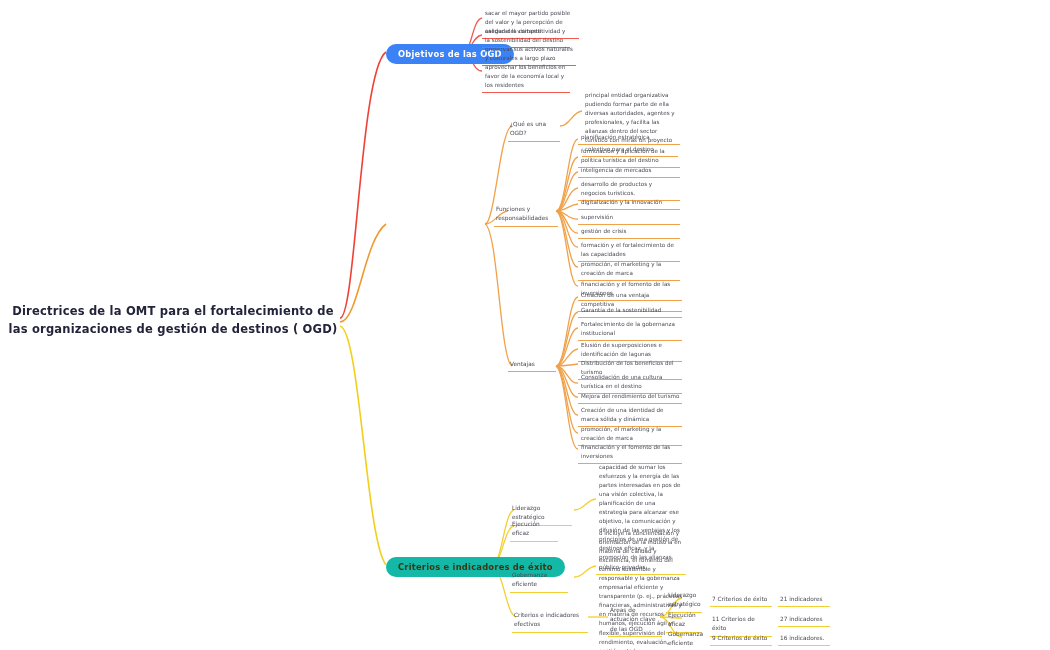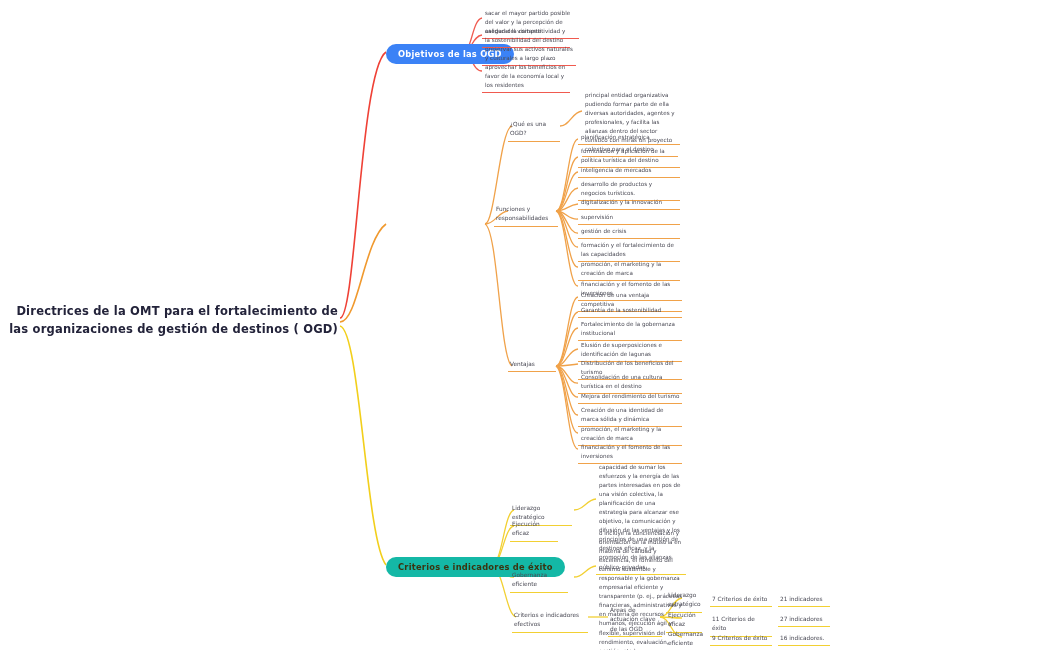--- a/index.html
+++ b/index.html
@@ -9,21 +9,21 @@
     color:#2b2b3a;position:relative;
   }
   #canvas{position:absolute;inset:0;}
   svg.links{position:absolute;left:0;top:0;width:1050px;height:650px;pointer-events:none;}
 
   .node{position:absolute;box-sizing:border-box;}
 
   
   .root{
     left:8px;top:303px;width:330px;
-    text-align:right;font-weight:bold;font-size:11.5px;line-height:1.55;
+    text-align:center;font-weight:bold;font-size:11.5px;line-height:1.55;
     color:#23233a;letter-spacing:.2px;
   }
 
   
   .pill{
     border-radius:11px;color:#ffffff;font-size:8.3px;font-weight:bold;
     letter-spacing:.25px;padding:5px 12px;white-space:nowrap;text-align:center;
   }
   .pill.red{background:#3b82f6;}
   .pill.orange{background:#f0992e;color:#3a2a12;}

